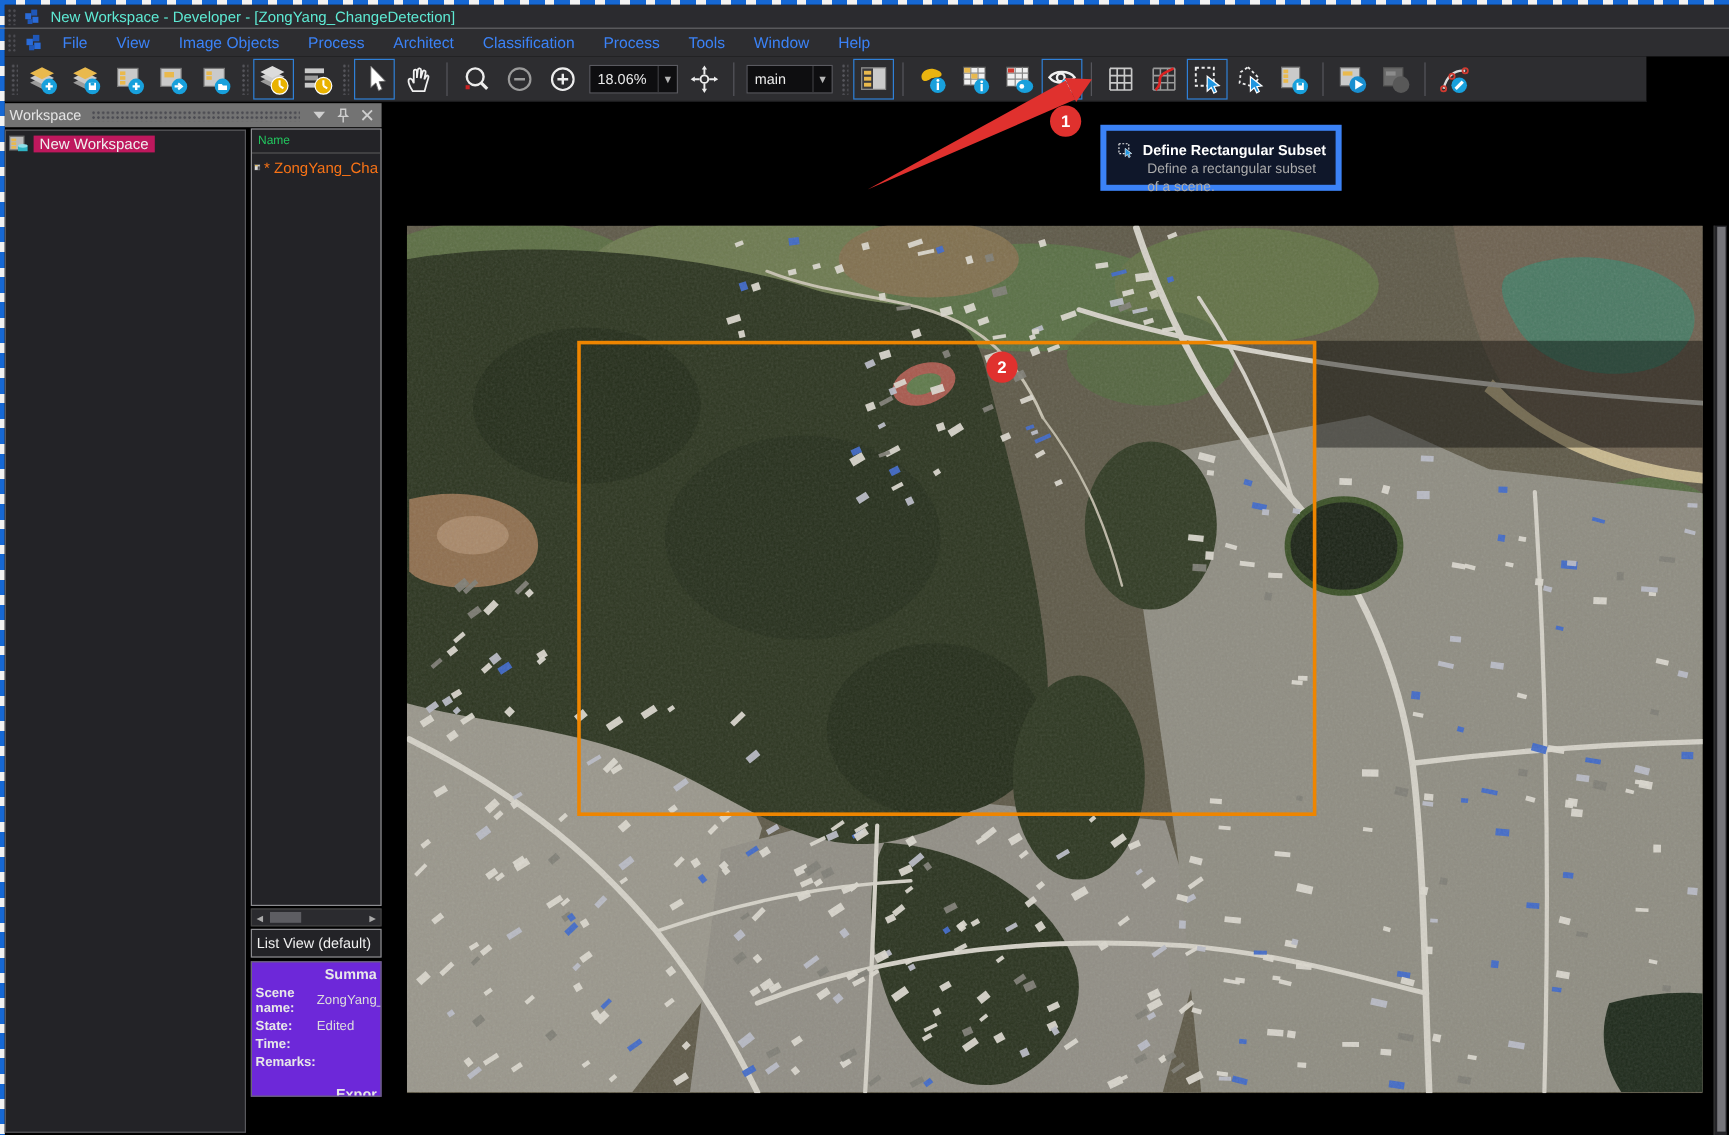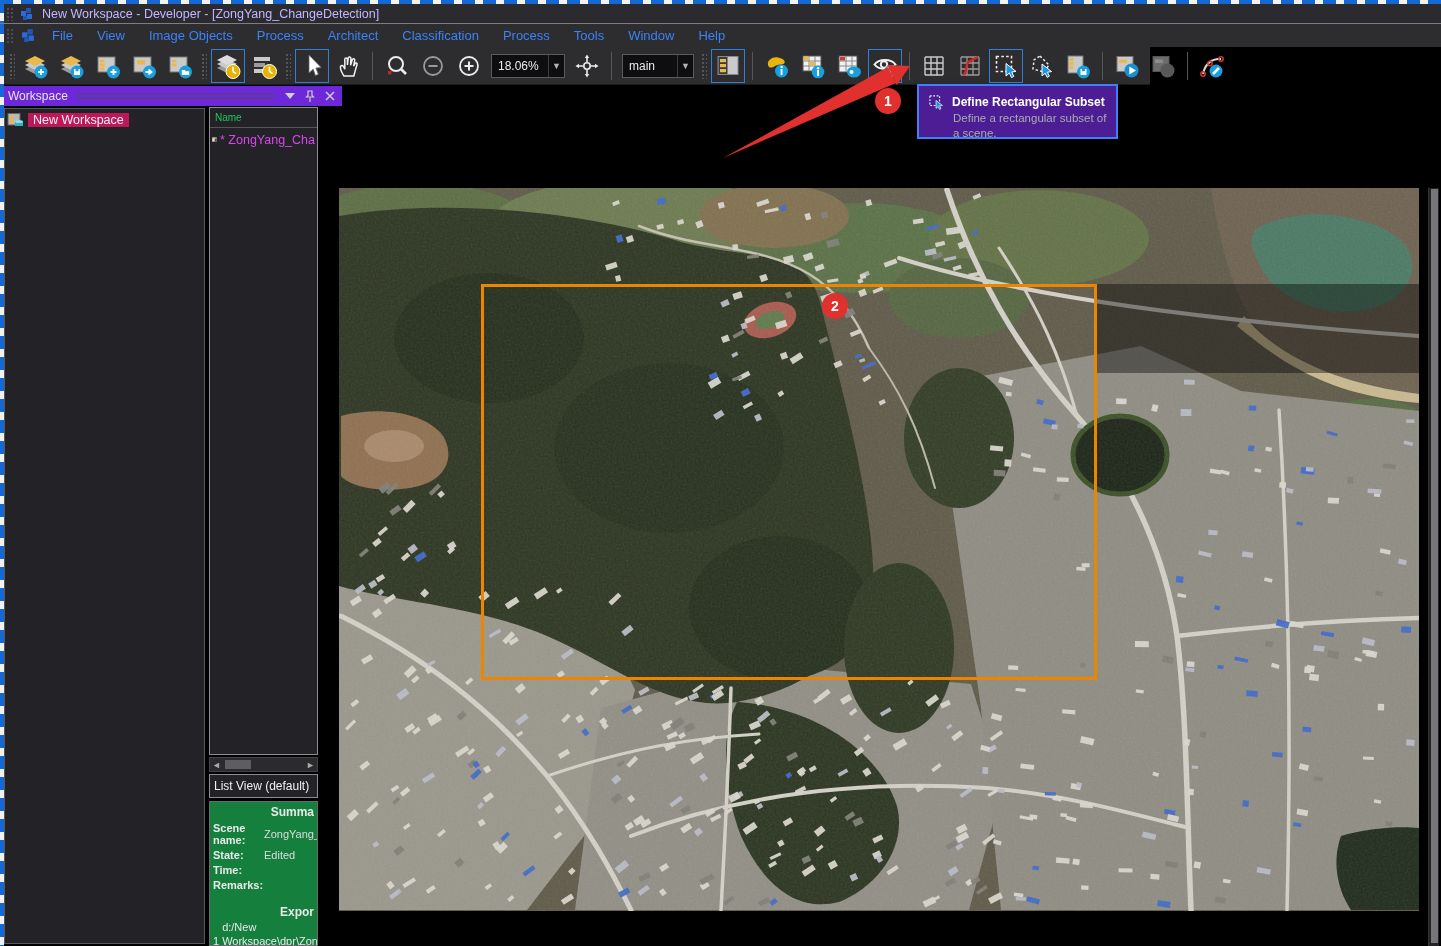--- a/index.html
+++ b/index.html
@@ -3,63 +3,63 @@
 <meta charset="utf-8">
 <style>
   html,body{margin:0;padding:0}
   body{width:1441px;height:946px;background:#000;position:relative;overflow:hidden;
        font-family:"Liberation Sans",sans-serif;color:#ddd;-webkit-font-smoothing:antialiased}
   .abs{position:absolute}
   
   .edge-top{left:0;top:0;width:1441px;height:4px;background:repeating-linear-gradient(90deg,#1668d4 0 13px,#f2f2f2 13px 21px)}
   .edge-left{left:0;top:0;width:4px;height:946px;background:repeating-linear-gradient(180deg,#1668d4 0 13px,#f2f2f2 13px 21px)}
   
-  .titlebar{left:4px;top:4px;width:1437px;height:19px;background:#2b2b2f;display:flex;align-items:center;font-size:12.5px;color:#c4b5fd}
+  .titlebar{left:4px;top:4px;width:1437px;height:19px;background:#2b2b2f;display:flex;align-items:center;font-size:12.5px;color:#5eead4}
   .titlebar .grip{width:8px;height:14px;margin:0 6px 0 2px;background-image:radial-gradient(#4c4c52 1px,transparent 1.2px);background-size:4px 4px}
   .titleline{left:0;top:23px;width:1441px;height:1px;background:#7e7e82}
   .menubar{left:4px;top:24px;width:1437px;height:23px;background:#2d2d30;display:flex;align-items:center;font-size:13px;color:#3b82f6}
   .menubar .grip{width:7px;height:15px;margin:0 4px 0 2px;background-image:radial-gradient(#4c4c52 1px,transparent 1.2px);background-size:4px 4px}
   .mi{padding:0 12px;line-height:23px}
-  .toolbar{left:4px;top:47px;width:1146px;height:38px;background:#2d2d30;border-bottom:1px solid #1b1b1d;display:flex;align-items:center;padding-left:2px;box-sizing:border-box}
+  .toolbar{left:4px;top:47px;width:1368px;height:38px;background:#2d2d30;border-bottom:1px solid #1b1b1d;display:flex;align-items:center;padding-left:2px;box-sizing:border-box}
   .tbtn{width:32px;height:32px;flex:0 0 auto;display:flex;align-items:center;justify-content:center;border:1px solid transparent;margin:0 1px}
   .tbtn.active{border-color:#2f80d8}
   .sep-dot{width:6px;height:26px;margin:0 3px;flex:0 0 auto;background-image:radial-gradient(#55555b 1px,transparent 1.2px);background-size:4px 4px}
   .sep-line{width:1px;height:28px;background:#56565c;margin:0 6px;flex:0 0 auto}
   .combo{height:22px;background:#0e0e10;border:1px solid #5a5a60;display:flex;align-items:center;font-size:12px;color:#ececec;padding:0 0 0 6px;margin:0 4px;flex:0 0 auto}
   .combo .val{flex:1;white-space:nowrap}
   .combo .arrow{width:15px;height:100%;display:flex;align-items:center;justify-content:center;color:#b5b5b5;font-size:9px;border-left:1px solid #3c3c40;margin-left:6px}
   
-  .caption{left:4px;top:86px;width:338px;height:20px;background:#6d28d9;display:flex;align-items:center;font-size:12px;color:#e4e4e4;padding-left:4px;box-sizing:border-box}
+  .caption{left:4px;top:86px;width:314px;height:20px;background:#737373;display:flex;align-items:center;font-size:12px;color:#e4e4e4;padding-left:4px;box-sizing:border-box}
   .caption .grip{flex:1;height:9px;margin:0 8px;background-image:radial-gradient(#4c4c52 1px,transparent 1.2px);background-size:4px 4px}
   .capicon{width:16px;height:16px;display:flex;align-items:center;justify-content:center;margin-right:4px}
   
   .treepanel{left:4px;top:108px;width:201px;height:836px;background:#232327;border:1px solid #58585c;box-sizing:border-box}
   .treeitem{display:flex;align-items:center;gap:4px;padding:3px 2px;font-size:12.5px;color:#f0f0f0}
   .treeitem .lbl{background:#be185d;padding:0 5px}
   .filespanel{left:209px;top:107px;width:109px;height:648px;background:#232327;border:1px solid #8c8c90;box-sizing:border-box;overflow:hidden}
   .fileshead{font-size:10px;color:#22c55e;padding:4px 6px 4px 5px;border-bottom:1px solid #555}
-  .filerow{display:flex;align-items:center;gap:3px;padding:4px 2px;font-size:12.5px;color:#d946ef;white-space:nowrap}
+  .filerow{display:flex;align-items:center;gap:3px;padding:4px 2px;font-size:12.5px;color:#f97316;white-space:nowrap}
   .hscroll{left:209px;top:757px;width:109px;height:15px;background:#2b2b2f;display:flex;align-items:center;border:1px solid #444;box-sizing:border-box}
   .hs-arrow{width:13px;height:100%;display:flex;align-items:center;justify-content:center;color:#a9a9a9;font-size:9px}
   .hs-track{flex:1;height:100%;position:relative}
   .hs-thumb{position:absolute;left:2px;top:2px;width:26px;height:9px;background:#5d5d62}
   .viewsel{left:209px;top:774px;width:109px;height:24px;background:#232327;border:1px solid #8c8c90;box-sizing:border-box;display:flex;align-items:center;font-size:12px;color:#f0f0f0;padding:0 4px;white-space:nowrap;overflow:hidden}
-  .summary{left:209px;top:801px;width:109px;height:145px;background:#15803d;border:1px solid #6a6a6e;box-sizing:border-box;font-size:11px;color:#e8e8e8;padding:2px 3px;overflow:hidden}
+  .summary{left:209px;top:801px;width:109px;height:113px;background:#6d28d9;border:1px solid #6a6a6e;box-sizing:border-box;font-size:11px;color:#e8e8e8;padding:2px 3px;overflow:hidden}
   .sum-h{font-weight:bold;font-size:12px;text-align:right;white-space:nowrap;overflow:hidden;margin:1px 0 3px 0}
   .srow{display:grid;grid-template-columns:47px 1fr;column-gap:4px;margin-bottom:3px}
   .slab{font-weight:bold}
   .sval{color:#dcdcdc}
   .exp-h{font-weight:bold;font-size:12px;text-align:right;white-space:nowrap;overflow:hidden;margin:14px 0 2px 0}
   .pathrow{display:flex;gap:3px;align-items:flex-end;line-height:1.25}
   
   .viewer{left:339px;top:188px;width:1080px;height:723px;background:#101010;overflow:hidden}
   .vscroll{left:1428px;top:188px;width:11px;height:758px;background:#242428;border-left:1px solid #333;box-sizing:border-box}
   .vthumb{position:absolute;left:2px;top:1px;width:7px;height:754px;background:#76767b}
   
-  .tooltip{left:917px;top:84px;width:201px;height:55px;background:#4c1d95;border:2px solid #3b82f6;box-shadow:3px 3px 6px rgba(0,0,0,.55);padding:7px 8px 6px 8px;box-sizing:border-box;z-index:40}
+  .tooltip{left:917px;top:104px;width:201px;height:55px;background:#0f172a;border:5px solid #3b82f6;box-shadow:3px 3px 6px rgba(0,0,0,.55);padding:7px 8px 6px 8px;box-sizing:border-box;z-index:40}
   .tt-head{display:flex;align-items:center;gap:7px;font-size:12px;font-weight:bold;color:#fff;white-space:nowrap}
   .tt-body{margin:0 0 0 26px;font-size:11.5px;color:#ababab;line-height:1.3}
   
   .overlay{left:0;top:0;width:1441px;height:946px;pointer-events:none;z-index:50}
   .badge{position:absolute;width:26px;height:26px;border-radius:50%;background:#e0312e;color:#fff;font-size:14px;font-weight:bold;display:flex;align-items:center;justify-content:center;z-index:51;pointer-events:none}
 </style>
 </head>
 <body>
 
 <div class="abs edge-top"></div>

